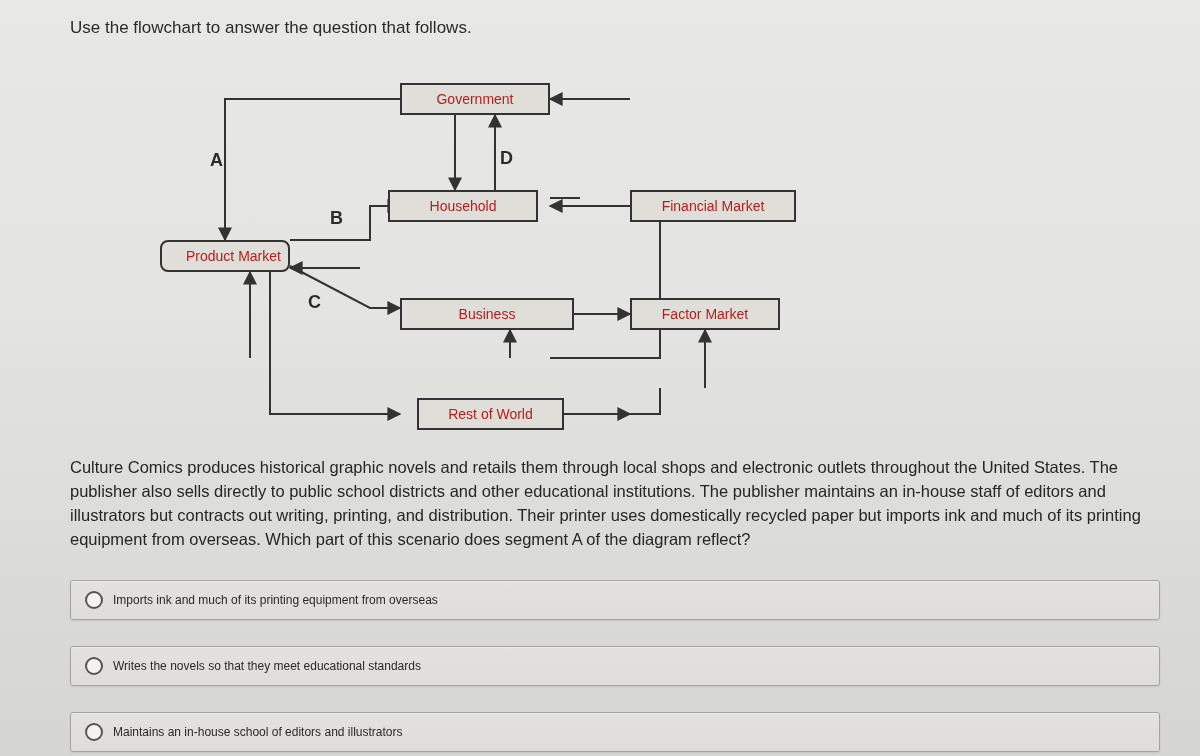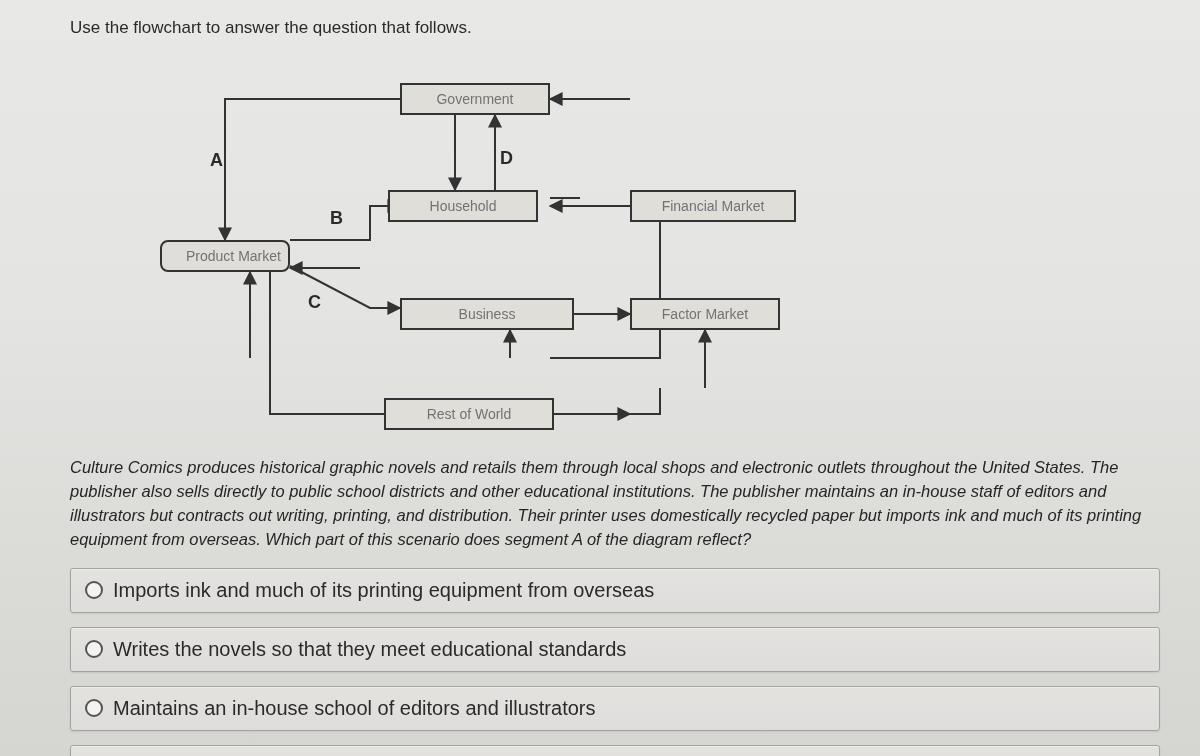--- a/index.html
+++ b/index.html
@@ -35,55 +35,55 @@
     width: 100%;
     height: 100%;
     position: absolute;
   }
   .dbox {
     border: 2px solid #333;
     background: #dfded8;
     padding: 6px 24px;
     font-size: 14px;
     text-align: center;
-    color: #737373;
+    color: #b91c1c;
     position: absolute;
     box-sizing: border-box;
     white-space: nowrap;
   }
   .dlabel {
     font-weight: bold;
     font-size: 18px;
     color: #2b2b2b;
     position: absolute;
   }
   .qtext {
     font-size: 16.5px;
     line-height: 1.45;
     color: #262626;
     margin: 18px 0 16px 0;
-    font-style: italic;
   }
   .options {
     display: flex;
     flex-direction: column;
     gap: 14px;
   }
   .opt {
     background: linear-gradient(180deg, #e3e2df, #dedddb);
     border: 1px solid #a3a3a0;
     border-radius: 3px;
     box-shadow: 0 1px 2px rgba(0,0,0,.08), inset 0 1px 0 rgba(255,255,255,.4);
     padding: 10px 14px;
     display: flex;
     align-items: center;
     gap: 10px;
     cursor: pointer;
-    font-size: 20px;
+    font-size: 12px;
     color: #2a2a2a;
+    margin-top: 12px;
   }
   .radio {
     width: 14px;
     height: 14px;
     border: 2px solid #555;
     border-radius: 50%;
     background: #f3f3f0;
     flex: 0 0 auto;
   }
 </style>
@@ -138,21 +138,21 @@
         <path d="M 150 300 L 150 214" marker-end="url(#ah)"></path>
       </g>
     </svg>
 
     <div class="dbox" style="left:300px; top:25px;  width:150px;">Government</div>
     <div class="dbox" style="left:288px; top:132px; width:150px;">Household</div>
     <div class="dbox" style="left:60px;  top:182px; width:130px;border-radius:8px;">Product Market</div>
     <div class="dbox" style="left:530px; top:132px; width:166px;">Financial Market</div>
     <div class="dbox" style="left:300px; top:240px; width:174px;">Business</div>
     <div class="dbox" style="left:530px; top:240px; width:150px;">Factor Market</div>
-    <div class="dbox" style="left:284px; top:340px; width:170px;">Rest of World</div>
+    <div class="dbox" style="left:317px; top:340px; width:147px;">Rest of World</div>
 
     <div class="dlabel" style="left:110px; top:92px;">A</div>
     <div class="dlabel" style="left:230px; top:150px;">B</div>
     <div class="dlabel" style="left:208px; top:234px;">C</div>
     <div class="dlabel" style="left:400px; top:90px;">D</div>
   </div>
 
   <div class="qtext">Culture Comics produces historical graphic novels and retails them through local shops and electronic outlets throughout the United States. The publisher also sells directly to public school districts and other educational institutions. The publisher maintains an in-house staff of editors and illustrators but contracts out writing, printing, and distribution. Their printer uses domestically recycled paper but imports ink and much of its printing equipment from overseas. Which part of this scenario does segment A of the diagram reflect?</div>
 
   <div class="options">

